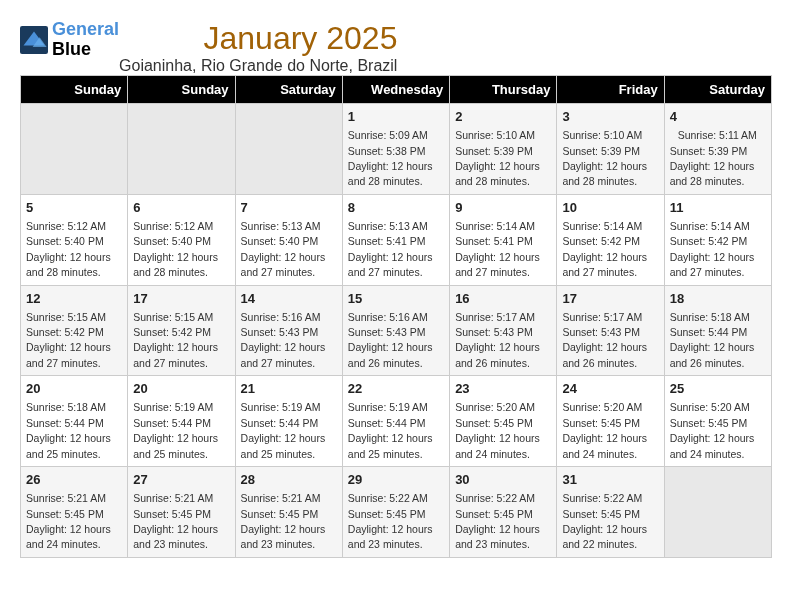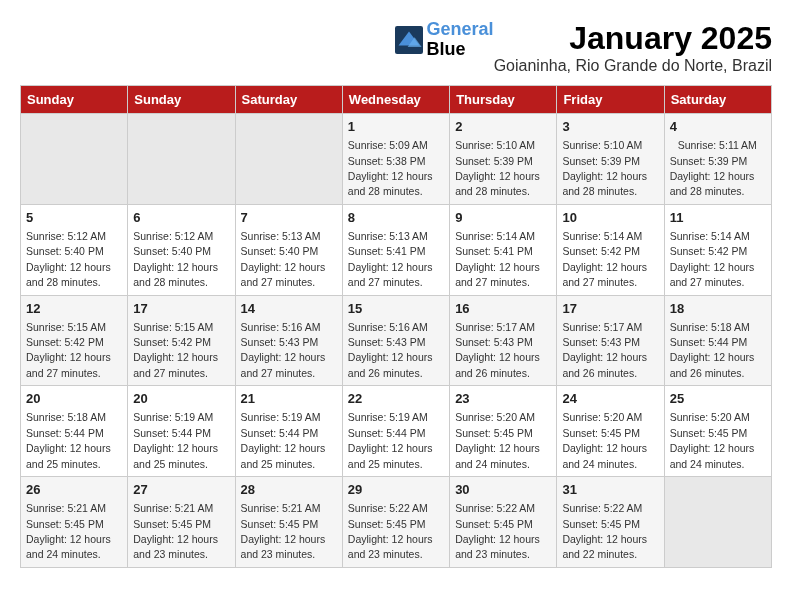--- a/index.html
+++ b/index.html
@@ -6,22 +6,21 @@
     body {
       font-family: Arial, sans-serif;
       background: #fff;
       width: 792px;
       min-height: 612px;
       padding: 20px;
     }
     .header {
       display: flex;
       align-items: flex-start;
-      justify-content: flex-end;
-      margin-bottom: 10px;
+      justify-content: flex-start;
     }
     .logo {
       display: flex;
       align-items: center;
     }
     .logo-text {
       font-size: 18px;
       font-weight: bold;
       color: #1a1a2e;
       line-height: 1.1;
@@ -32,36 +31,36 @@
     .logo-icon {
       width: 28px;
       height: 28px;
       margin-right: 4px;
     }
     .title-block {
       text-align: right;
     }
     .main-title {
       font-size: 32px;
-      font-weight: bold;
-      color: #000000;
+      font-weight: normal;
+      color: #a16207;
     }
     .subtitle {
       font-size: 16px;
       color: #333;
     }
     table {
       width: 100%;
       border-collapse: collapse;
       font-size: 11px;
     }
     thead tr th {
-      background-color: #b91c1c;
+      background-color: #000000;
       color: #fff;
-      text-align: left;
+      text-align: right;
       padding: 6px 6px;
       font-size: 13px;
       font-weight: bold;
       border: 1px solid #ccc;
     }
     tbody tr td {
       border: 1px solid #ccc;
       vertical-align: top;
       padding: 4px 5px;
       height: 80px;

